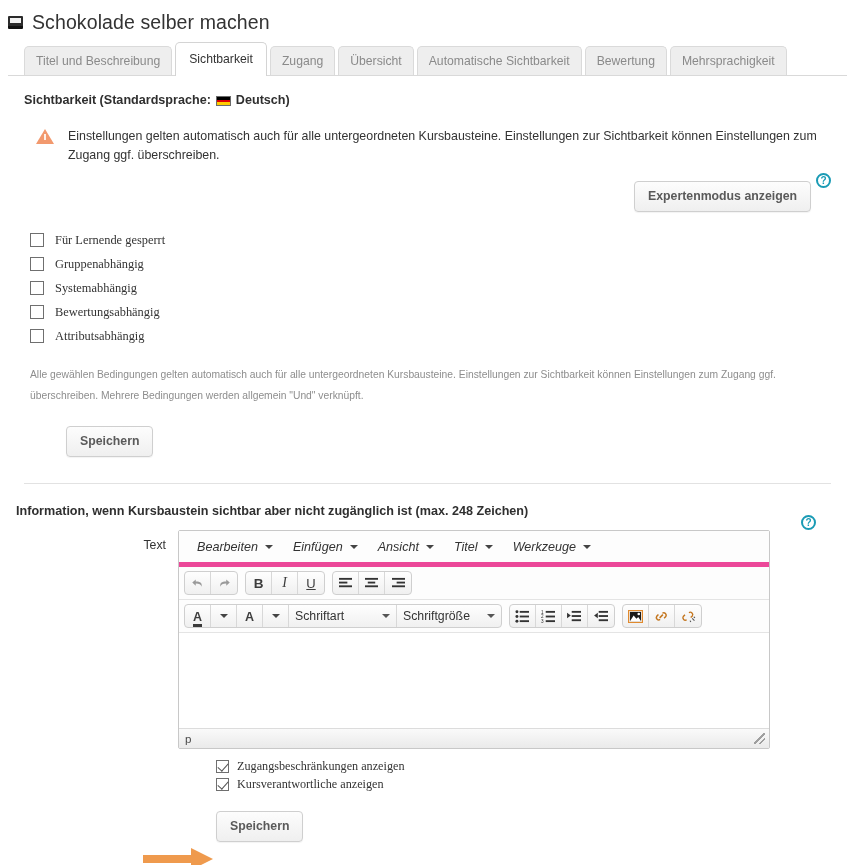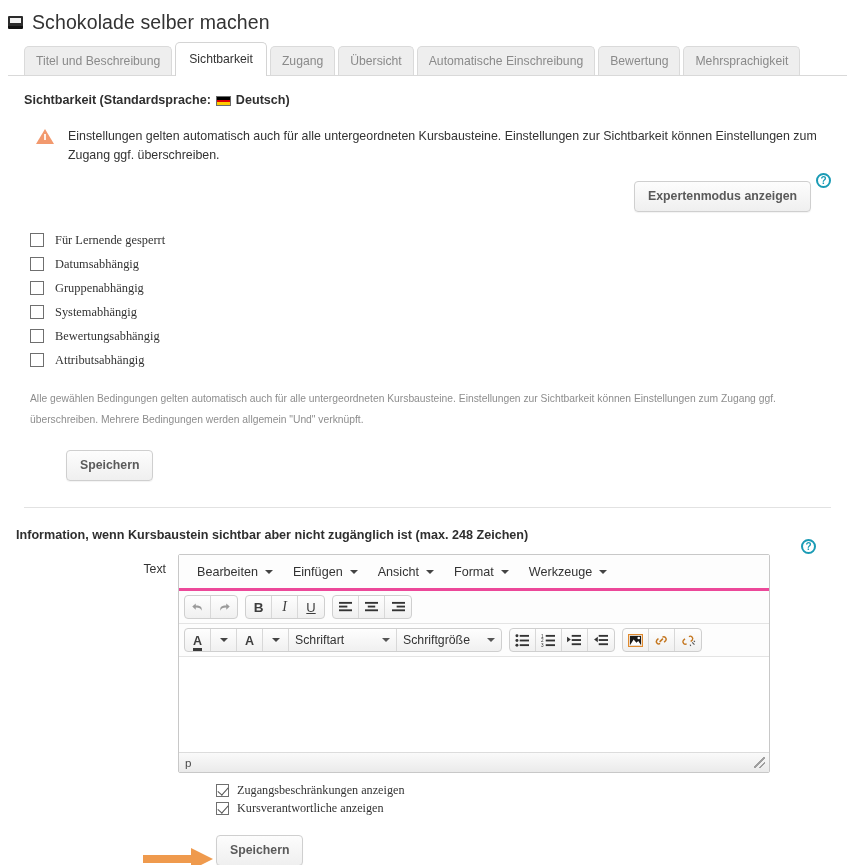--- a/index.html
+++ b/index.html
@@ -230,23 +230,24 @@
   }
   .editor {
     width: 592px;
     border: 1px solid #c8c8c8;
     background: #fff;
     border-radius: 2px;
   }
   .menubar {
     display: flex; align-items: center;
     height: 36px;
-    border-bottom: 3px solid #ec4899;
+    border-bottom: 5px solid #ec4899;
     background: #fdfdfd;
     padding-left: 8px;
+    font-style: italic;
   }
   .menu-item {
     font-size: 12.6px;
     color: #333;
     padding: 5px 10px;
     display: flex; align-items: center;
     cursor: pointer;
     border-radius: 3px;
   }
   .caret {
@@ -356,21 +357,21 @@
         <span class="b2"></span>
     </span>
     <span class="page-title">Schokolade selber machen</span>
   </div>
 
   <div class="tabs">
     <div class="tab">Titel und Beschreibung</div>
     <div class="tab active">Sichtbarkeit</div>
     <div class="tab">Zugang</div>
     <div class="tab">Übersicht</div>
-    <div class="tab">Automatische Einschreibung</div>
+    <div class="tab">Automatische Sichtbarkeit</div>
     <div class="tab">Bewertung</div>
     <div class="tab">Mehrsprachigkeit</div>
   </div>
 
   <div class="panel">
 
     <div class="section-title">
       <span>Sichtbarkeit (Standardsprache:</span>
       <span class="flag"></span>
       <span>Deutsch</span>
@@ -387,24 +388,20 @@
       <span class="help-icon">?</span>
     </div>
 
     <div class="chk-list">
       <div class="chk-row">
         <span class="cbox"></span>
         <span class="chk-label">Für Lernende gesperrt</span>
       </div>
       <div class="chk-row">
         <span class="cbox"></span>
-        <span class="chk-label">Datumsabhängig</span>
-      </div>
-      <div class="chk-row">
-        <span class="cbox"></span>
         <span class="chk-label">Gruppenabhängig</span>
       </div>
       <div class="chk-row">
         <span class="cbox"></span>
         <span class="chk-label">Systemabhängig</span>
       </div>
       <div class="chk-row">
         <span class="cbox"></span>
         <span class="chk-label">Bewertungsabhängig</span>
       </div>
@@ -439,21 +436,21 @@
             </div>
             <div class="menu-item">
               <span>Einfügen</span>
               <span class="caret"></span>
             </div>
             <div class="menu-item">
               <span>Ansicht</span>
               <span class="caret"></span>
             </div>
             <div class="menu-item">
-              <span>Format</span>
+              <span>Titel</span>
               <span class="caret"></span>
             </div>
             <div class="menu-item">
               <span>Werkzeuge</span>
               <span class="caret"></span>
             </div>
           </div>
 
           <div class="toolbar">
             <div class="tgroup">

